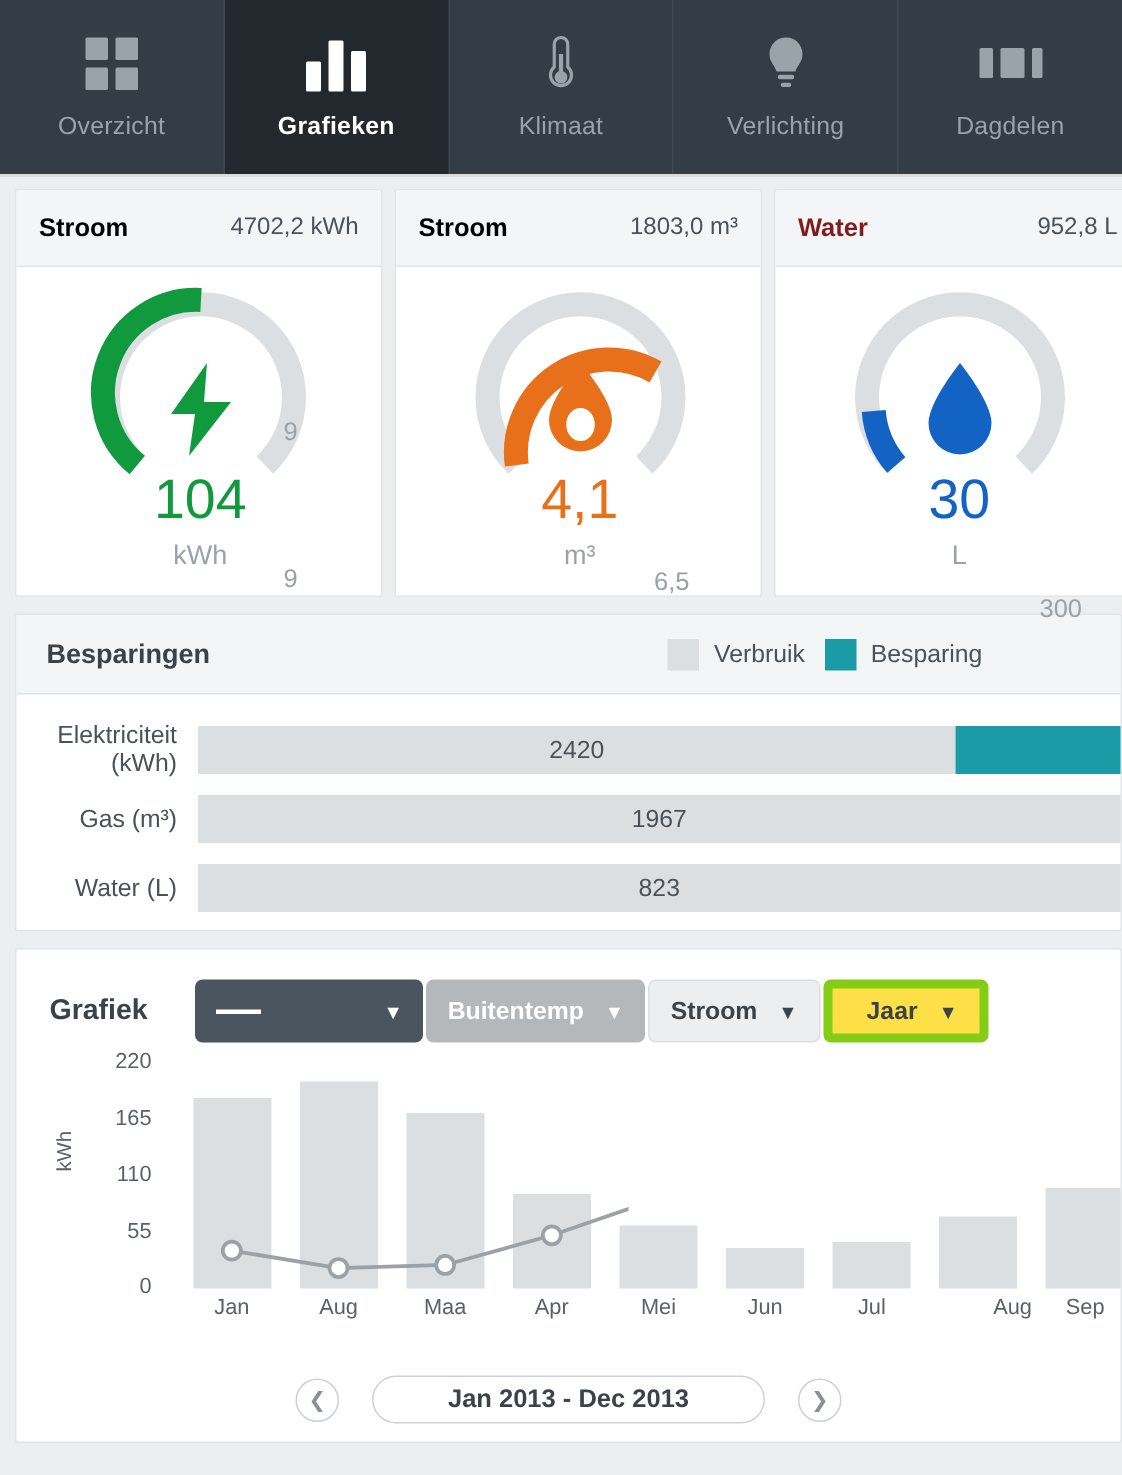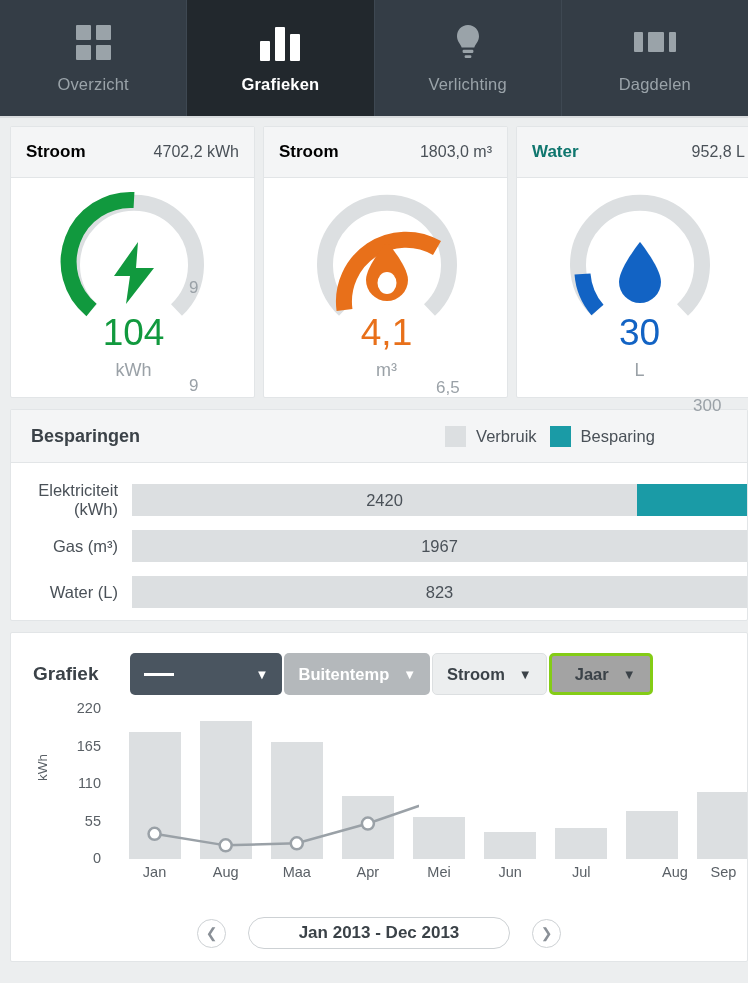--- a/index.html
+++ b/index.html
@@ -140,21 +140,21 @@
   .dd {
     height: 42px; border-radius: 5px;
     display: flex; align-items: center; justify-content: space-between;
     padding: 0 14px; gap: 14px;
     font-size: 16.5px; font-weight: bold;
     white-space: nowrap;
   }
   .dd-dark { background: #4a5560; color: #ffffff; width: 152px; }
   .dd-gray { background: #b4b8bb; color: #ffffff; }
   .dd-light { background: #eceeef; color: #3b4248; border: 1px solid #dcdfe1; }
-  .dd-white { background: #a3a3a3; color: #3b4248; border: 3px solid #84cc16; padding-left: 23px; }
+  .dd-white { background: #fde047; color: #3b4248; border: 6px solid #84cc16; padding-left: 23px; }
   .dd-line { width: 30px; height: 3px; background: #ffffff; display: block; }
   .caret { font-size: 13px; line-height: 1; }
 
   .plot { position: relative; margin-top: 14px; height: 185px; }
   .ylabel {
     position: absolute; left: 24px; top: 72px;
     font-size: 13.5px; color: #5a6066;
     transform: rotate(-90deg); transform-origin: left top;
   }
   .ytick {
@@ -212,20 +212,30 @@
     <span class="nav-icon">
       <span class="ic-bars">
           <i style="height:20px"></i>
           <i style="height:34px"></i>
           <i style="height:27px"></i>
         </span>
     </span>
     <span class="nav-label">Grafieken</span>
   </div>
 
+  <div class="nav-item">
+    <span class="nav-icon">
+      <svg width="20" height="40" viewBox="0 0 20 40">
+        <path d="M10 3 a4.5 4.5 0 0 1 4.5 4.5 v15.2 a7 7 0 1 1 -9 0 V7.5 A4.5 4.5 0 0 1 10 3 z" fill="none" stroke="#9aa3a9" stroke-width="2.1"></path>
+        <circle cx="10" cy="29.5" r="4.2" fill="#9aa3a9"></circle>
+        <rect x="8.6" y="14" width="2.8" height="13" fill="#9aa3a9"></rect>
+      </svg>
+    </span>
+    <span class="nav-label">Klimaat</span>
+  </div>
 
   <div class="nav-item">
     <span class="nav-icon">
       <svg width="26" height="40" viewBox="0 0 26 40">
         <path d="M13 3 C19.5 3 24 8 24 14.2 C24 19.3 20.4 22 19.3 25.6 L6.7 25.6 C5.6 22 2 19.3 2 14.2 C2 8 6.5 3 13 3 z" fill="#9aa3a9"></path>
         <rect x="7.6" y="27.8" width="10.8" height="3.1" rx="1.2" fill="#9aa3a9"></rect>
         <rect x="9.6" y="33.2" width="6.8" height="2.8" rx="1.2" fill="#9aa3a9"></rect>
       </svg>
     </span>
     <span class="nav-label">Verlichting</span>
@@ -289,21 +299,21 @@
         </span>
         <span class="gauge-value" style="color:#e8701a">4,1</span>
         <span class="gauge-unit">m³</span>
         <span class="gauge-max" style="left:172px; top:192px;">6,5</span>
       </div>
     </div>
   </div>
 
   <div class="card">
     <div class="card-head">
-      <span class="card-title" style="color:#0f766e">Water</span>
+      <span class="card-title" style="color:#7f1d1d">Water</span>
       <span class="card-total">952,8 L</span>
     </div>
     <div class="card-body">
       <div class="gauge-wrap">
         <svg class="gauge-svg" width="152" height="152" viewBox="0 0 152 152">
           <path d="M33.5 124 A62 62 0 1 1 118.5 124" fill="none" stroke="#dcdfe1" stroke-width="16" stroke-linecap="butt"></path>
           <path d="M33.5 124 A62 62 0 0 1 18.5 88" fill="none" stroke="#1263c4" stroke-width="16" stroke-linecap="butt"></path>
         </svg>
         <span class="gauge-icon">
           <svg width="54" height="62" viewBox="0 0 54 62">

